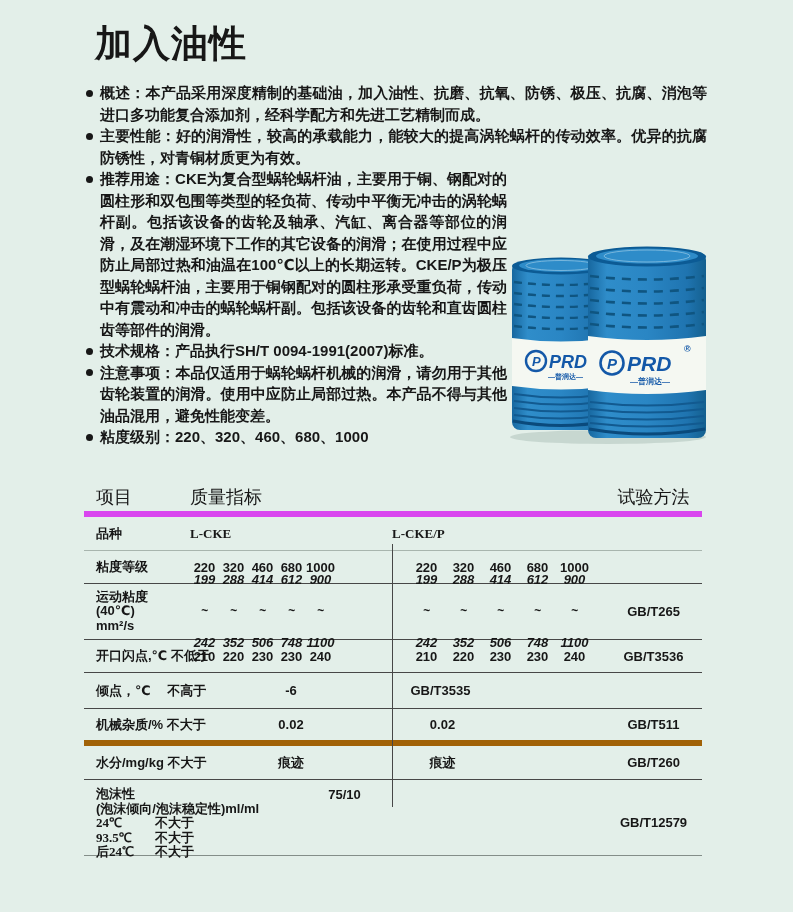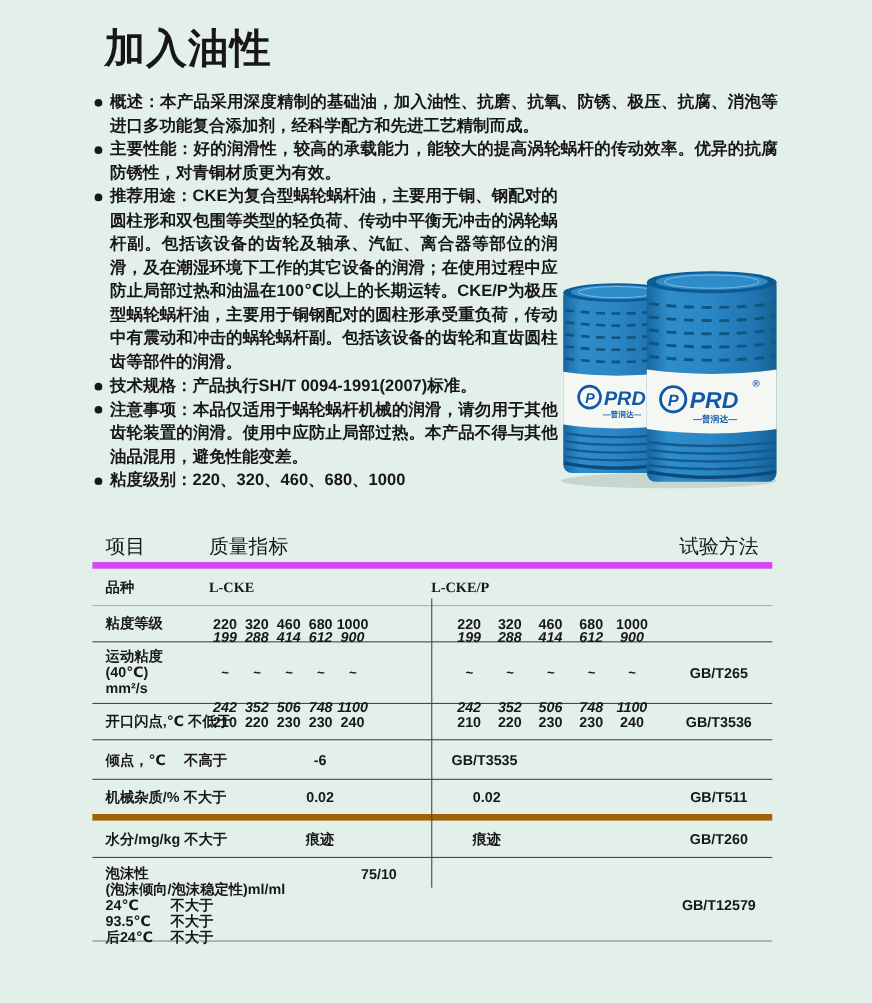--- a/index.html
+++ b/index.html
@@ -59,21 +59,21 @@
   .vals1 .v{width:29px;text-align:center;flex:none;}
   .vals2{display:flex;padding-left:16px;box-sizing:border-box;}
   .vals2 .v{width:37px;text-align:center;flex:none;}
   .single1{text-align:center;}
   .single2{text-align:center;position:relative;left:-56px;}
   .multi-label{line-height:14.5px;}
   .range{display:flex;flex-direction:column;align-items:center;line-height:14px;gap:20px;}
   .range .tl{line-height:9px;font-size:12px;}
   .foam-label{line-height:14.5px;font-size:13px;}
   .cond{display:flex;}
-  .cond .ct{width:59px;flex:none;}
+  .cond .ct{width:59px;flex:none;font-family:Liberation Serif, serif;}
   .c-val-wide{width:415px;text-align:center;position:relative;left:-53px;flex:none;}
   .foam-method{margin-top:28px;}
   .vline{position:absolute;left:308px;top:61px;width:1px;height:263px;background:#474747;}
 </style>
 </head>
 <body>
 
 <div>
 
   <h1 class="title">加入油性</h1>

